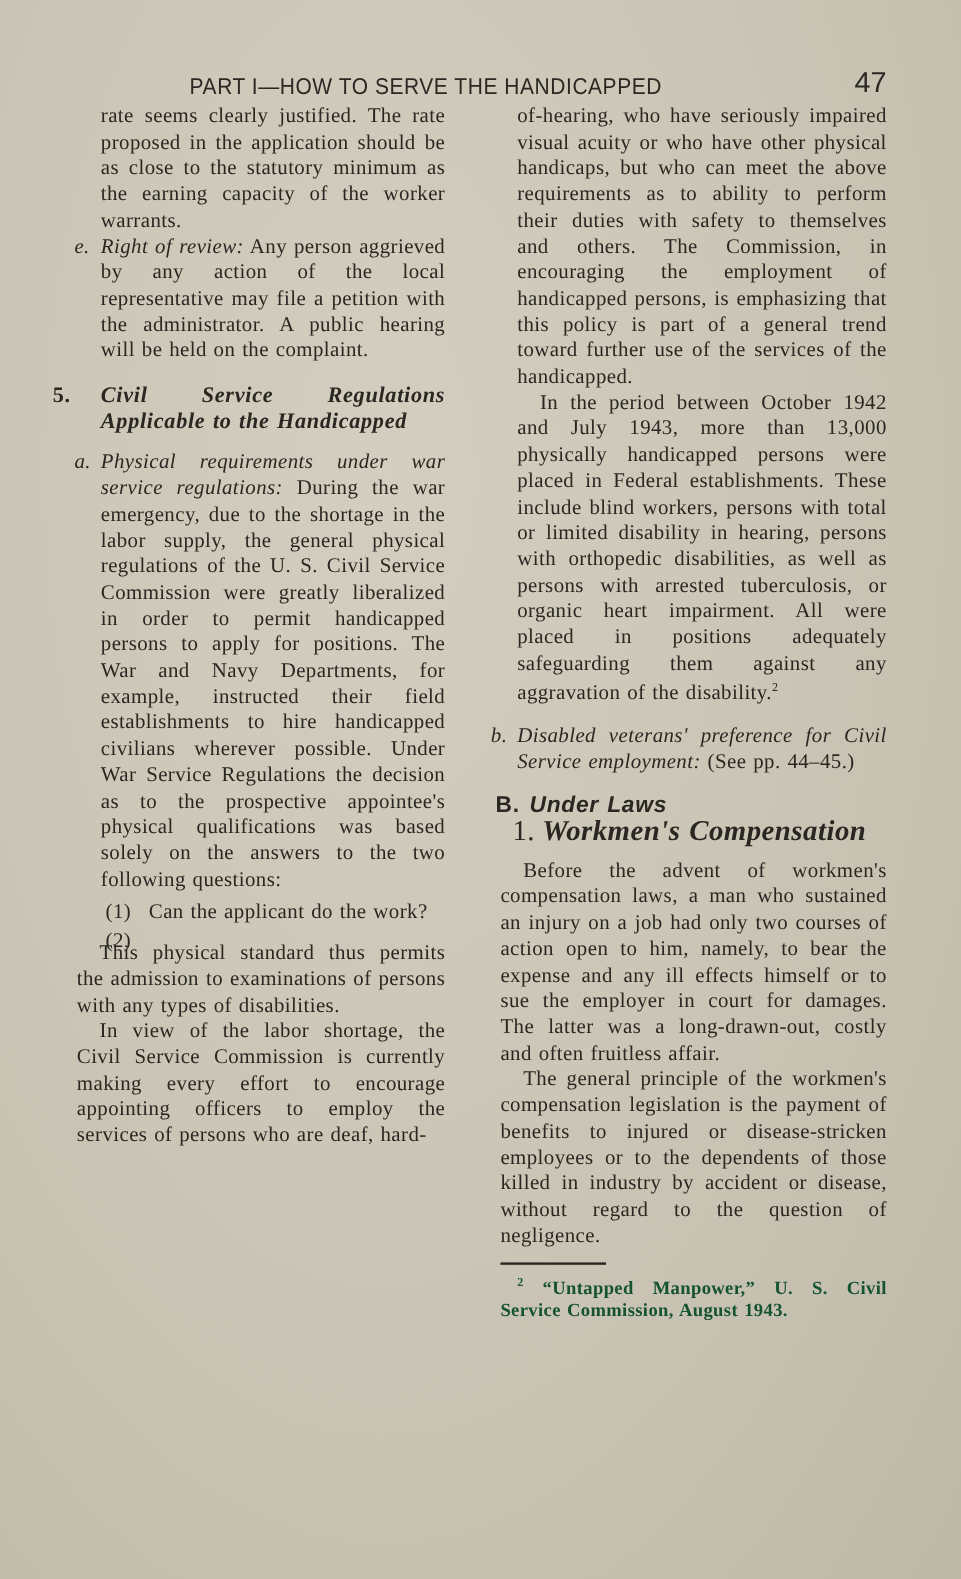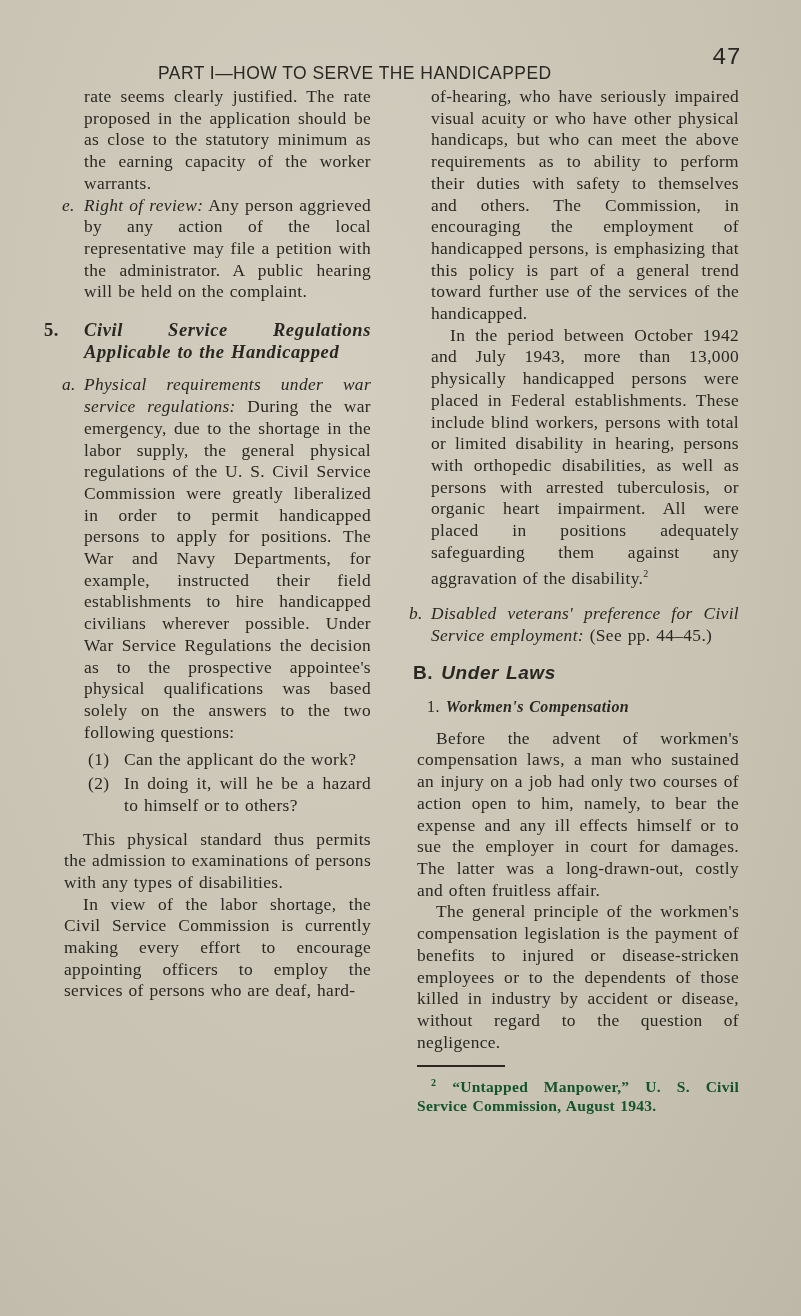--- a/index.html
+++ b/index.html
@@ -11,22 +11,22 @@
     font-family: "Liberation Serif", "DejaVu Serif", serif;
     position: relative;
   }
   .header {
     position: absolute; top: 62px; left: 158px; width: 590px;
     font-family: "Liberation Sans", "DejaVu Sans", sans-serif;
     font-size: 19px; letter-spacing: 0.5px; color: #2b2823;
     transform: scaleX(0.92); transform-origin: left;
   }
   .page-num {
-    position: absolute; top: 44px; left: 712px;
-    font-family: Liberation Mono, monospace; font-size: 24px; color: #2b2823;
+    position: absolute; top: 56px; left: 712px;
+    font-family: Liberation Sans, sans-serif; font-size: 24px; color: #2b2823;
   }
   .col {
     position: absolute; top: 86px;
     font-size: 17.4px; line-height: 21.7px; text-align: justify;
     letter-spacing: 0.35px; word-spacing: 1px;
   }
   .left { left: 84px; width: 287px; }
   .right { left: 431px; width: 308px; }
   p { margin: 0; }
   .indent { text-indent: 19px; }
@@ -42,22 +42,22 @@
   .q { position: relative; padding-left: 40px; margin-top: 6px; }
   .q .qn { position: absolute; left: 4px; }
   .gap { margin-top: 12px; }
   .secB {
     margin-top: 16px; position: relative; margin-left: -18px;
     font-family: "Liberation Sans", "DejaVu Sans", sans-serif;
     font-weight: bold; font-style: italic; font-size: 19px; letter-spacing: 0.6px;
   }
   .secB .lbl { font-style: normal; margin-right: 8px; }
   .sec1 {
-    margin-top: 12px; margin-left: -4px;
-    font-weight: bold; font-style: italic; font-size: 16px; letter-spacing: 0.4px;
+    margin-left: -4px;
+    font-weight: bold; font-style: italic; font-size: 24px; letter-spacing: 0.4px;
   }
   .sec1 .lbl { font-weight: normal; font-style: normal; margin-right: 6px; }
   .rule { width: 88px; border-top: 2px solid #2a2722; margin: 12px 0 6px -14px; }
   .footnote {
     font-size: 15.5px; line-height: 19px; margin-left: -14px;
     text-indent: 14px; letter-spacing: 0.3px; font-weight: bold; color: #14532d;
   }
   sup { font-size: 10px; }
   .sub-b { margin-top: 13px; }
 </style>
@@ -84,21 +84,20 @@
     <span class="lbl">a.</span>
     <span class="it">Physical requirements under war service regulations:</span><span> During the war emergency, due to the shortage in the labor supply, the general physical regulations of the U. S. Civil Service Commission were greatly liberalized in order to permit handicapped persons to apply for positions. The War and Navy Departments, for example, instructed their field establishments to hire handicapped civilians wherever possible. Under War Service Regulations the decision as to the prospective appointee's physical qualifications was based solely on the answers to the two following questions:</span>
   </p>
 
   <p class="q">
     <span class="qn">(1)</span>
     <span>Can the applicant do the work?</span>
   </p>
   <p class="q" style="margin-top:2px">
     <span class="qn">(2)</span>
-    <span>In doing it, will he be a hazard to himself or to others?</span>
   </p>
 
   <p class="indent gap" style="margin-left:-20px">This physical standard thus permits the admission to examinations of persons with any types of disabilities.</p>
   <p class="indent" style="margin-left:-20px">In view of the labor shortage, the Civil Service Commission is currently making every effort to encourage appointing officers to employ the services of persons who are deaf, hard-</p>
 </div>
 
 <div class="col right">
   <p>of-hearing, who have seriously impaired visual acuity or who have other physical handicaps, but who can meet the above requirements as to ability to perform their duties with safety to themselves and others. The Commission, in encouraging the employment of handicapped persons, is emphasizing that this policy is part of a general trend toward further use of the services of the handicapped.</p>
   <p class="indent">
     <span>In the period between October 1942 and July 1943, more than 13,000 physically handicapped persons were placed in Federal establishments. These include blind workers, persons with total or limited disability in hearing, persons with orthopedic disabilities, as well as persons with arrested tuberculosis, or organic heart impairment. All were placed in positions adequately safeguarding them against any aggravation of the disability.</span><sup>2</sup>

